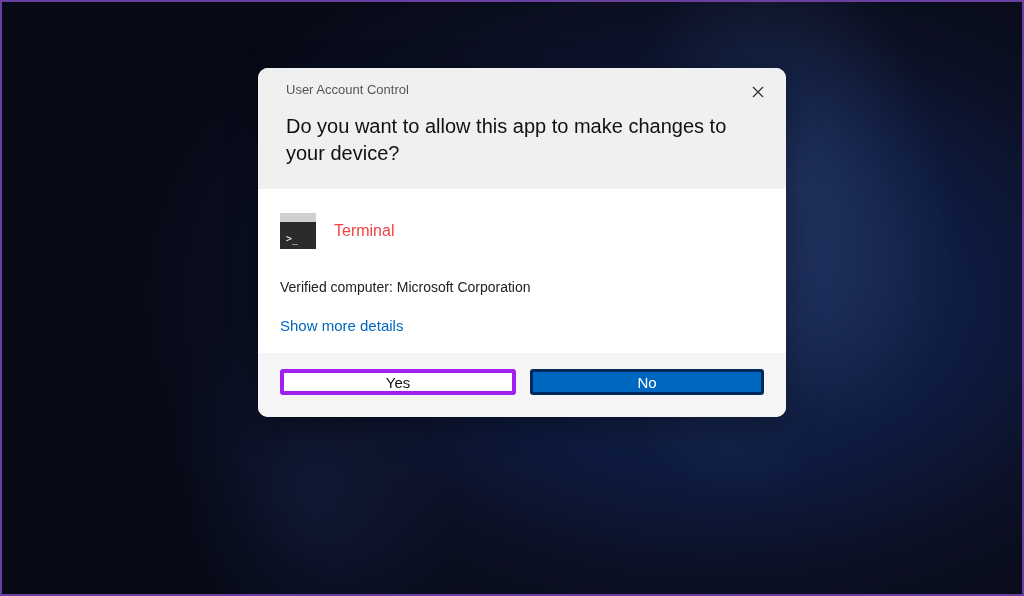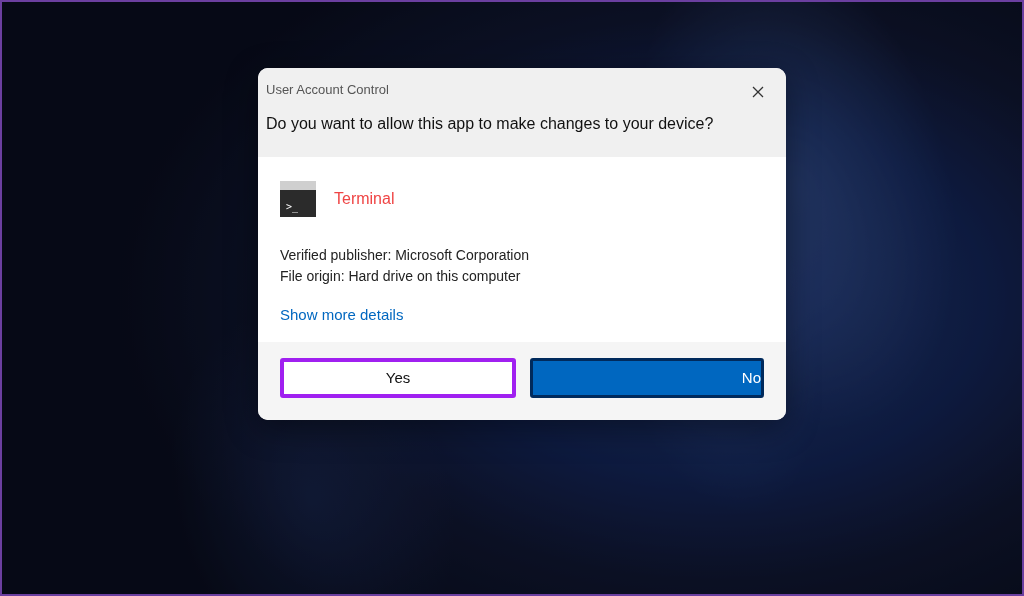--- a/index.html
+++ b/index.html
@@ -51,21 +51,21 @@
       left: 256px;
       top: 66px;
       width: 528px;
       background: #ffffff;
       border-radius: 10px;
       box-shadow: 0 8px 32px rgba(0,0,0,0.4);
       overflow: hidden;
     }
     .dialog-header {
       background: #f0f0f0;
-      padding: 14px 22px 22px 8px;
+      padding: 14px 22px 22px 28px;
       position: relative;
     }
     .close-btn {
       position: absolute;
       top: 10px;
       right: 14px;
       width: 28px;
       height: 28px;
       display: flex;
       align-items: center;
@@ -80,21 +80,21 @@
       width: 12px;
       height: 12px;
     }
     .dialog-title-small {
       font-size: 13px;
       color: #555;
       margin-bottom: 16px;
       font-weight: 400;
     }
     .dialog-question {
-      font-size: 16px;
+      font-size: 20px;
       color: #111;
       font-weight: 400;
       line-height: 1.35;
     }
     .dialog-body {
       background: #ffffff;
       padding: 24px 22px 18px 22px;
     }
     .app-row {
       display: flex;
@@ -143,36 +143,35 @@
       display: inline-block;
     }
     .dialog-footer {
       background: #f5f5f5;
       padding: 16px 22px 22px 22px;
       display: flex;
       gap: 14px;
     }
     .btn {
       flex: 1;
-      height: 40px;
+      height: 26px;
       font-size: 15px;
       cursor: pointer;
       border-radius: 3px;
       font-family: inherit;
     }
     .btn-yes {
       background: #ffffff;
       color: #111;
       border: 4px solid #a020f0;
     }
     .btn-no {
       background: #0067c0;
       color: #ffffff;
       border: 3px solid #002a5c;
-      text-align: right;
     }
   </style>
 </head>
 <body>
 
 <div class="desktop-bg"></div>
 <div class="overlay"></div>
 
 <div class="dialog">
   <div class="dialog-header">
@@ -186,21 +185,20 @@
     <div class="dialog-question">Do you want to allow this app to make changes to your device?</div>
   </div>
   <div class="dialog-body">
     <div class="app-row">
       <div class="app-icon">
         <div class="app-icon-top"></div>
         <span class="app-icon-prompt">&gt;_</span>
       </div>
       <div class="app-name">Terminal</div>
     </div>
-    <div class="detail-line">Verified publisher: Microsoft Corporation</div>
-    <div class="detail-line">File origin: Hard drive on this computer</div>
+    <div class="detail-line">Verified computer: Microsoft Corporation</div>
     <a class="show-more">Show more details</a>
   </div>
   <div class="dialog-footer">
     <button class="btn btn-yes">Yes</button>
     <button class="btn btn-no">No</button>
   </div>
 </div>
 
 </body></html>

